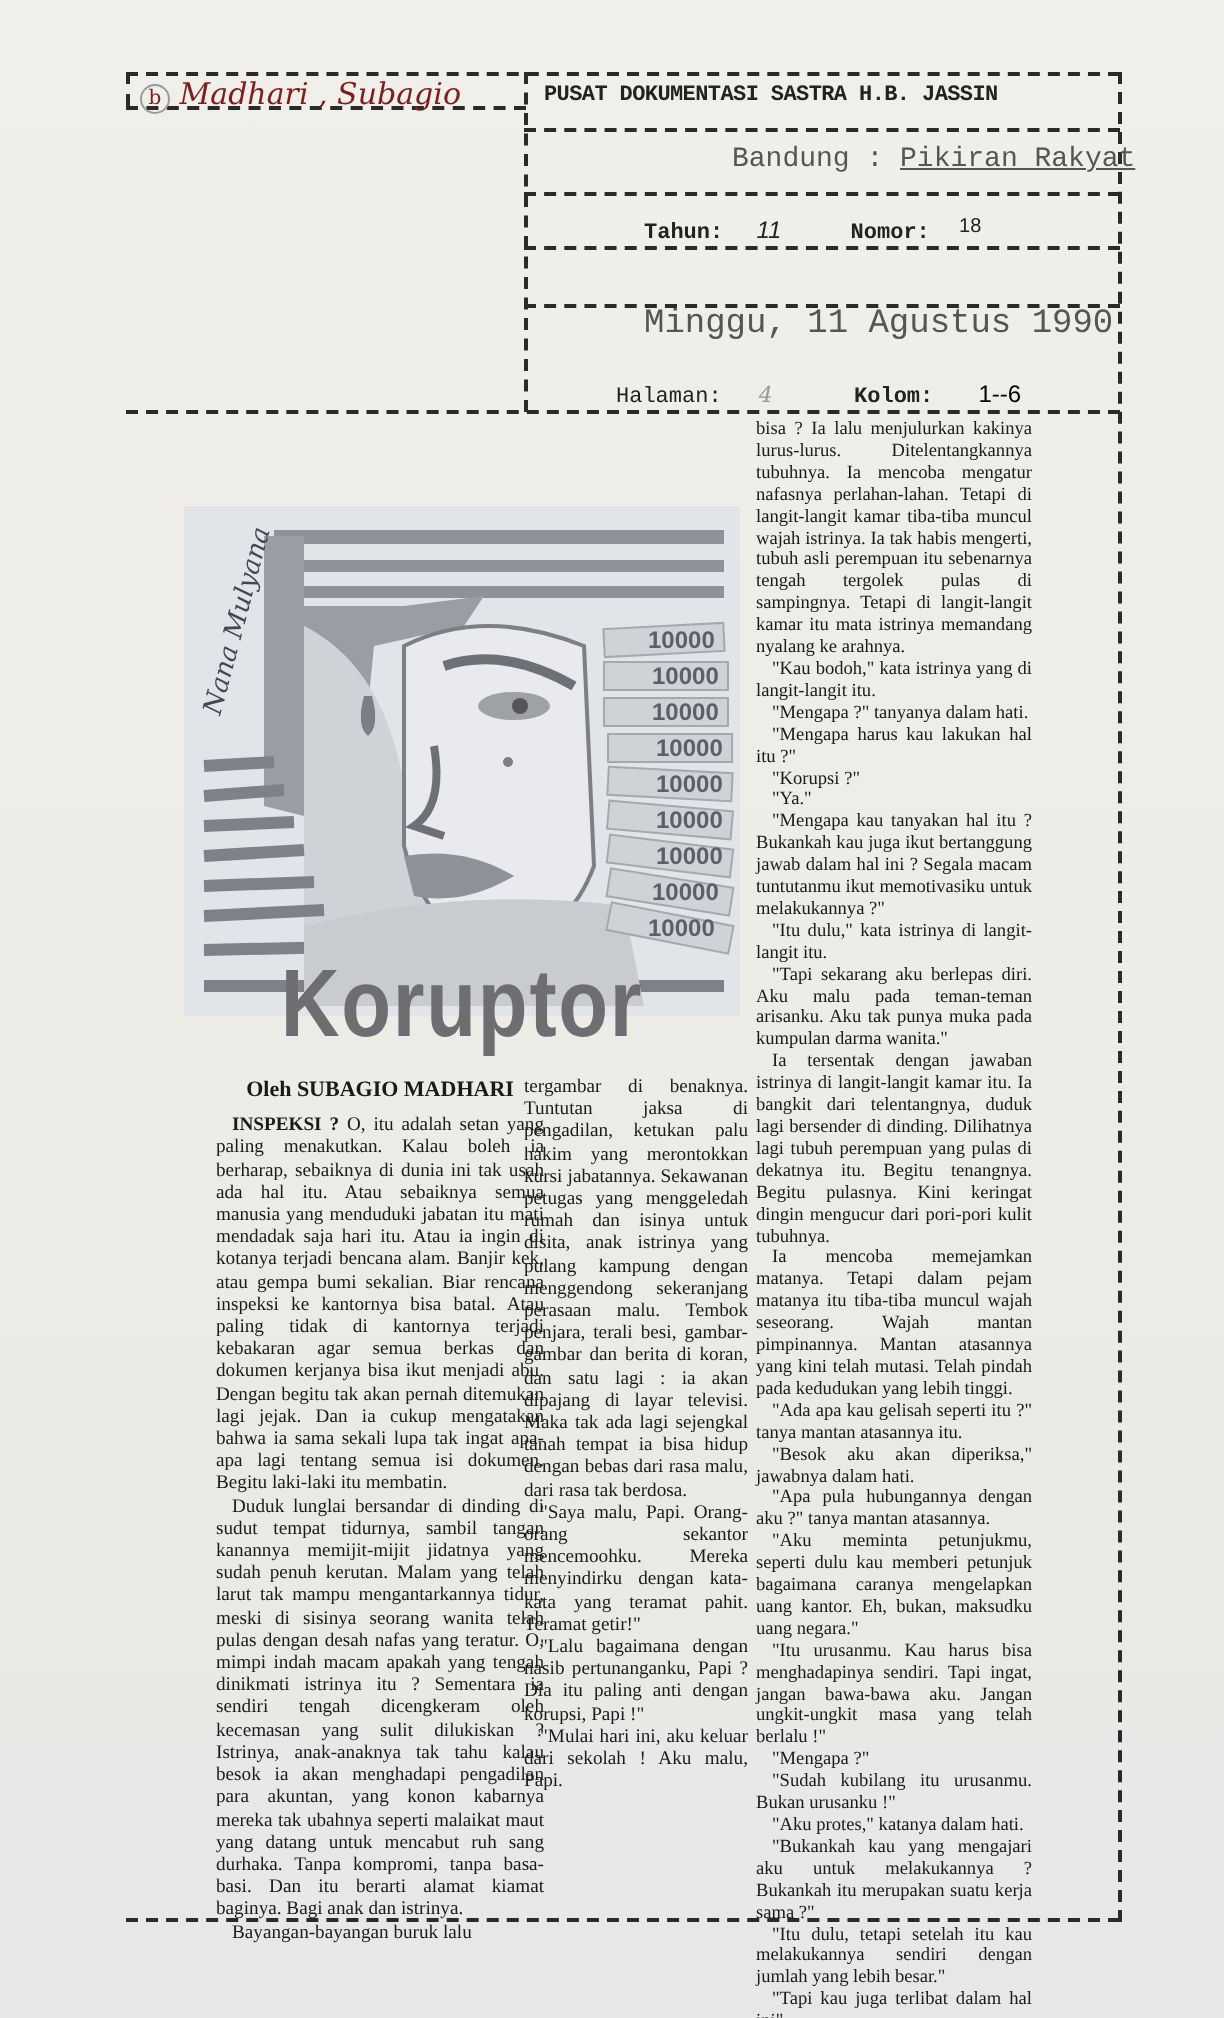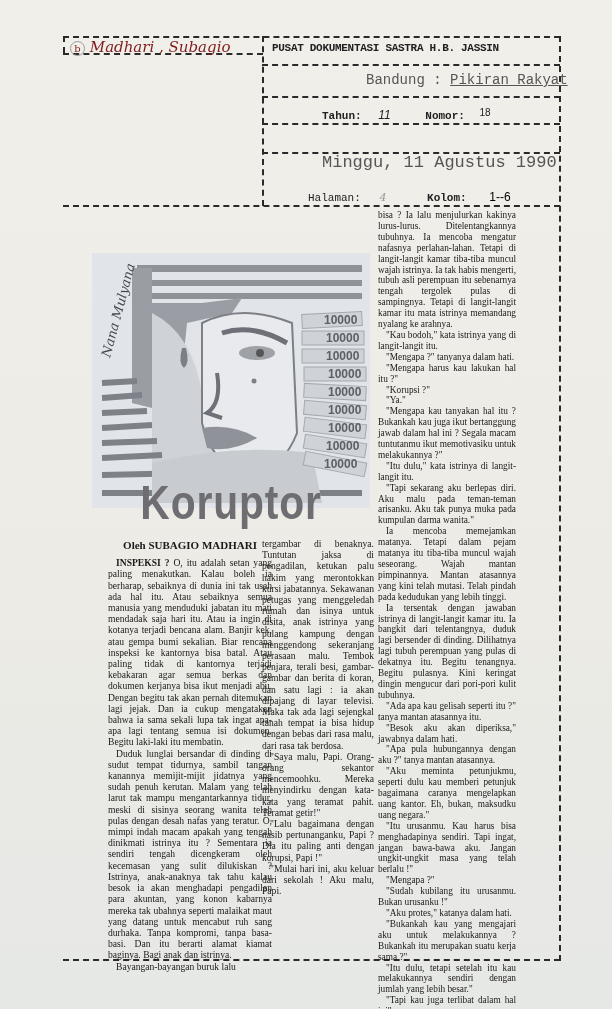--- a/index.html
+++ b/index.html
@@ -148,22 +148,22 @@
 <div class="col" style="left:378px; top:210px; width:138px; font-size:9.3px; line-height:10.9px;">
   <p class="noindent">bisa ? Ia lalu menjulurkan kakinya lurus-lurus. Ditelentangkannya tubuhnya. Ia mencoba mengatur nafasnya perlahan-lahan. Tetapi di langit-langit kamar tiba-tiba muncul wajah istrinya. Ia tak habis mengerti, tubuh asli perempuan itu sebenarnya tengah tergolek pulas di sampingnya. Tetapi di langit-langit kamar itu mata istrinya memandang nyalang ke arahnya.</p>
   <p>"Kau bodoh," kata istrinya yang di langit-langit itu.</p>
   <p>"Mengapa ?" tanyanya dalam hati.</p>
   <p>"Mengapa harus kau lakukan hal itu ?"</p>
   <p>"Korupsi ?"</p>
   <p>"Ya."</p>
   <p>"Mengapa kau tanyakan hal itu ? Bukankah kau juga ikut bertanggung jawab dalam hal ini ? Segala macam tuntutanmu ikut memotivasiku untuk melakukannya ?"</p>
   <p>"Itu dulu," kata istrinya di langit-langit itu.</p>
   <p>"Tapi sekarang aku berlepas diri. Aku malu pada teman-teman arisanku. Aku tak punya muka pada kumpulan darma wanita."</p>
+  <p>Ia tersentak dengan jawaban istrinya di langit-langit kamar itu. Ia bangkit dari telentangnya, duduk lagi bersender di dinding. Dilihatnya lagi tubuh perempuan yang pulas di dekatnya itu. Begitu tenangnya. Begitu pulasnya. Kini keringat dingin mengucur dari pori-pori kulit tubuhnya.</p>
   <p>Ia mencoba memejamkan matanya. Tetapi dalam pejam matanya itu tiba-tiba muncul wajah seseorang. Wajah mantan pimpinannya. Mantan atasannya yang kini telah mutasi. Telah pindah pada kedudukan yang lebih tinggi.</p>
-  <p>Ia tersentak dengan jawaban istrinya di langit-langit kamar itu. Ia bangkit dari telentangnya, duduk lagi bersender di dinding. Dilihatnya lagi tubuh perempuan yang pulas di dekatnya itu. Begitu tenangnya. Begitu pulasnya. Kini keringat dingin mengucur dari pori-pori kulit tubuhnya.</p>
   <p>"Ada apa kau gelisah seperti itu ?" tanya mantan atasannya itu.</p>
   <p>"Besok aku akan diperiksa," jawabnya dalam hati.</p>
   <p>"Apa pula hubungannya dengan aku ?" tanya mantan atasannya.</p>
   <p>"Aku meminta petunjukmu, seperti dulu kau memberi petunjuk bagaimana caranya mengelapkan uang kantor. Eh, bukan, maksudku uang negara."</p>
   <p>"Itu urusanmu. Kau harus bisa menghadapinya sendiri. Tapi ingat, jangan bawa-bawa aku. Jangan ungkit-ungkit masa yang telah berlalu !"</p>
   <p>"Mengapa ?"</p>
   <p>"Sudah kubilang itu urusanmu. Bukan urusanku !"</p>
   <p>"Aku protes," katanya dalam hati.</p>
   <p>"Bukankah kau yang mengajari aku untuk melakukannya ? Bukankah itu merupakan suatu kerja sama ?"</p>
   <p>"Itu dulu, tetapi setelah itu kau melakukannya sendiri dengan jumlah yang lebih besar."</p>

